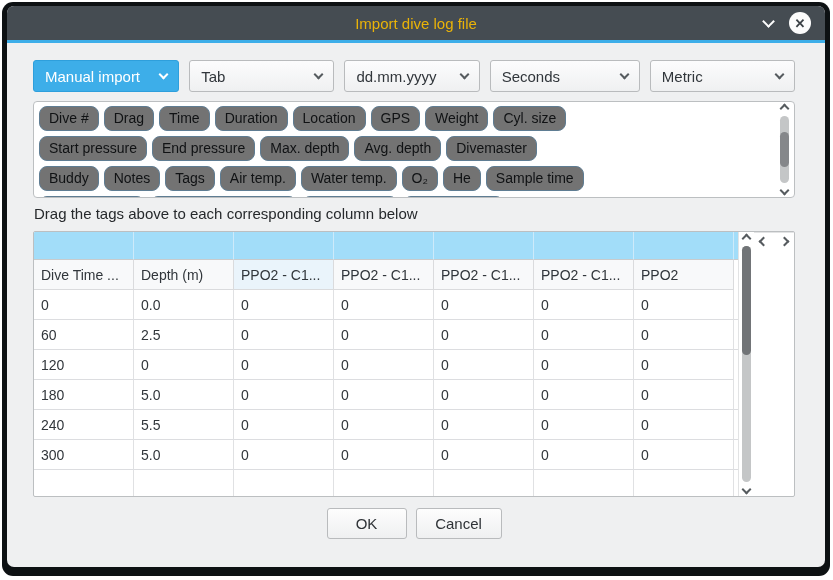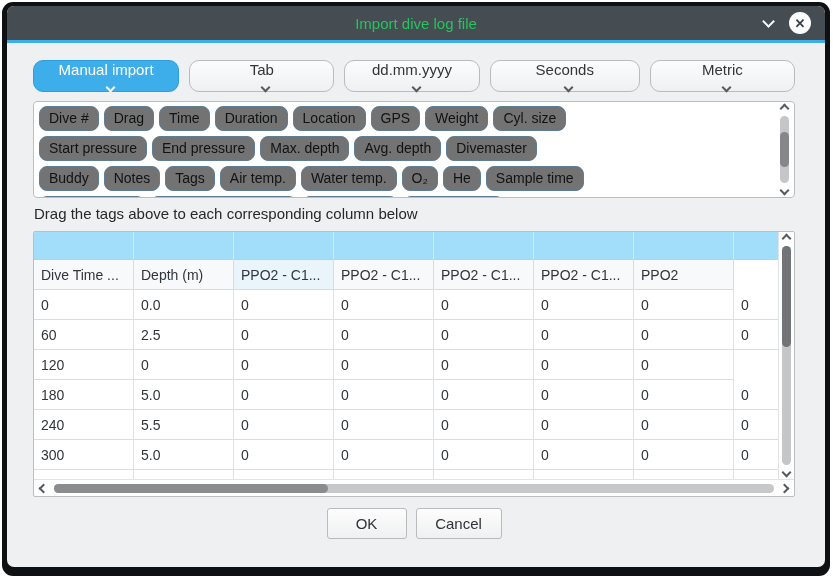--- a/index.html
+++ b/index.html
@@ -10,43 +10,43 @@
   .frame { position: absolute; left: 2px; top: 2px; width: 828px; height: 574px;
     background: #0d1113; border-radius: 11px; }
   .dialog { position: absolute; left: 5px; top: 4px; right: 5px; bottom: 9px;
     border-radius: 7px; overflow: hidden; background: #eff0f1;
     display: flex; flex-direction: column; }
 
   
   .titlebar { height: 34px; background: #454c52; position: relative; flex: none;
     display: flex; align-items: center; justify-content: flex-end; }
   .titlebar .title { position: absolute; left: 0; right: 0; text-align: center;
-    color: #22c55e; font-size: 15px; }
+    color: #eab308; font-size: 15px; }
   .tb-icons { display: flex; align-items: center; gap: 16px; margin-right: 14px; z-index: 2; }
   .chev { display: inline-block; width: 9px; height: 9px;
     border-right: 2px solid #565b5f; border-bottom: 2px solid #565b5f; }
   .chev.down  { transform: rotate(45deg); }
   .chev.up    { transform: rotate(-135deg); }
   .chev.left  { transform: rotate(135deg); }
   .chev.right { transform: rotate(-45deg); }
   .tb-chev { border-color: #fcfcfc; margin-top: -4px; }
   .close-btn { width: 22px; height: 22px; border-radius: 50%; background: #fcfcfc;
     color: #3a4045; font-size: 13px; font-weight: bold; display: flex;
     align-items: center; justify-content: center; line-height: 1; }
   .accent { height: 3px; background: #3daee9; flex: none; }
 
   
   .dlg-body { flex: 1; padding: 17px 0 0 26px; }
   .content { width: 762px; }
 
   
   .combo-row { display: flex; gap: 10px; margin-bottom: 9px; }
-  .combo { height: 32px; border: 1px solid #b9bbbd; border-radius: 10px;
+  .combo { height: 32px; border: 1px solid #b9bbbd; border-radius: 3px;
     background: linear-gradient(#fcfcfd, #eff0f1); color: #31363b; font-size: 15px;
-    display: flex; align-items: center; padding: 0 11px; flex-direction: column; }
+    display: flex; align-items: center; padding: 0 11px; }
   .combo .cval { flex: 1; white-space: nowrap; overflow: hidden; }
   .combo .chev { width: 7px; height: 7px; margin-left: 8px; margin-top: -3px; }
   .combo.primary { background: #3daee9; border-color: #2e9fdc; color: #ffffff; }
   .combo.primary .chev { border-color: #ffffff; }
   .c0 { width: 147px; } .c1 { width: 146px; } .c2 { width: 136px; }
   .c3 { width: 151px; } .c4 { width: 146px; }
 
   
   .tag-panel { position: relative; width: 762px; height: 97px; background: #ffffff;
     border: 1px solid #bcbfc1; border-radius: 4px; overflow: hidden; padding: 4px 20px 0 5px; }
@@ -57,21 +57,21 @@
     display: flex; flex-direction: column; align-items: center; }
   .vsb .chev { width: 7px; height: 7px; flex: none; }
   .vsb .track { flex: 1; width: 9px; margin: 4px 0; border-radius: 5px;
     background: #c4c6c7; position: relative; }
   .vsb .thumb { position: absolute; left: 0; width: 9px; border-radius: 5px; background: #85878a; }
 
   .instruction { font-size: 15px; color: #26292c; margin: 7px 0 9px 1px; }
 
   
   .table-box { width: 762px; height: 266px; background: #ffffff;
-    border: 1px solid #bcbfc1; border-radius: 2px; display: flex; flex-direction: column;
+    border: 1px solid #bcbfc1; border-radius: 2px; display: flex; flex-direction: row;
     overflow: hidden; margin-top: 7px; }
   .t-upper { flex: 1; display: flex; overflow: hidden; }
   .t-content { flex: 1; overflow: hidden; }
   .t-row { display: flex; width: 800px; }
   .cell { flex: none; width: 100px; font-size: 14px; color: #31363b;
     padding: 0 0 0 7px; display: flex; align-items: center; }
   .drop-row { height: 28px; }
   .drop-row .cell { background: #a2ddf9; border-right: 1px solid #cdeafa;
     border-bottom: 1px solid #c9cbcc; }
   .head-row { height: 30px; }

